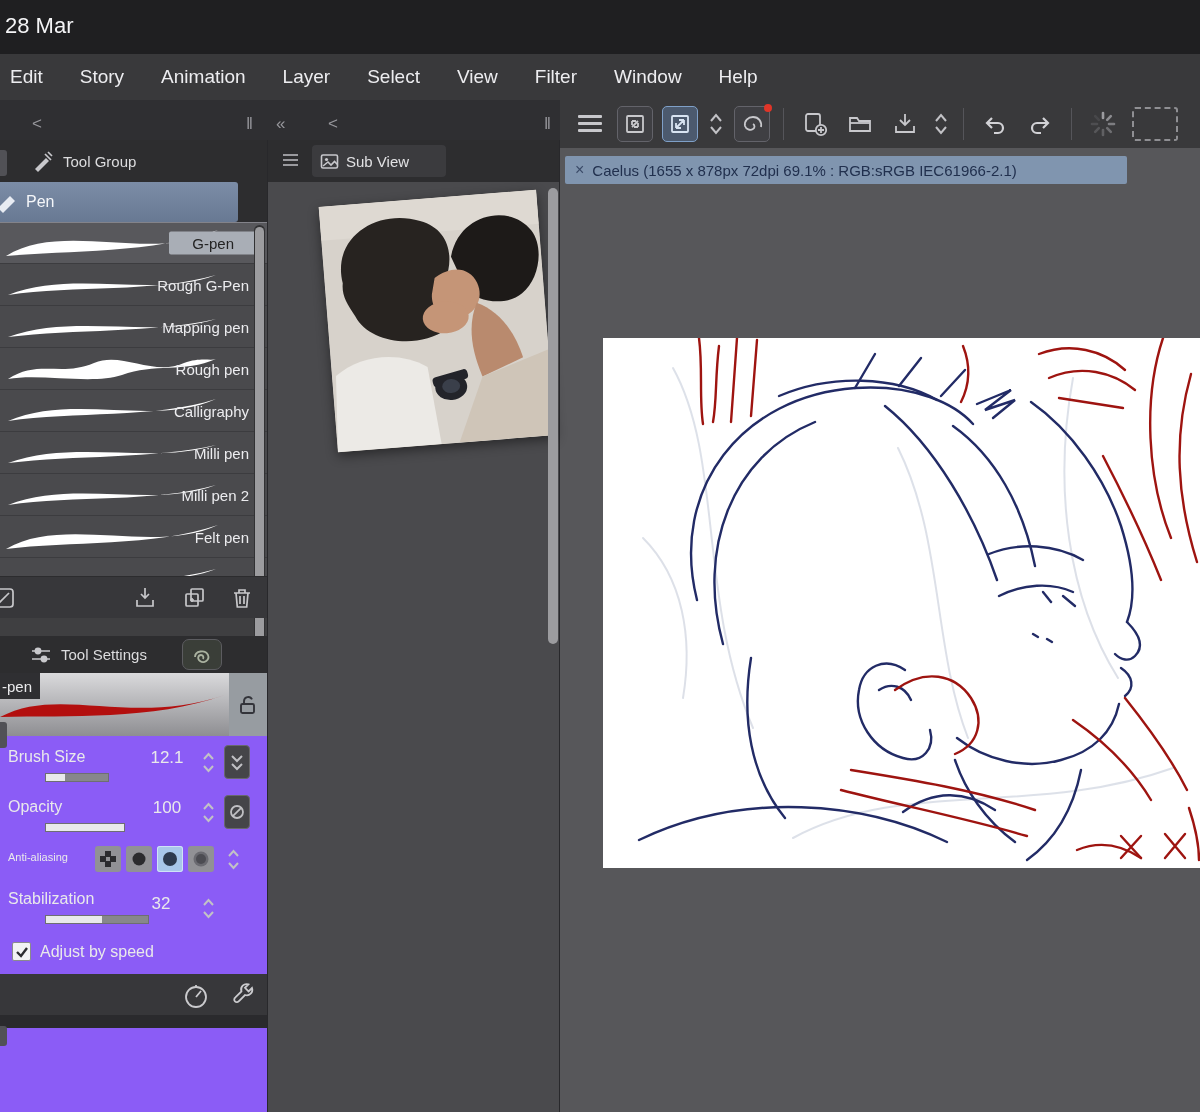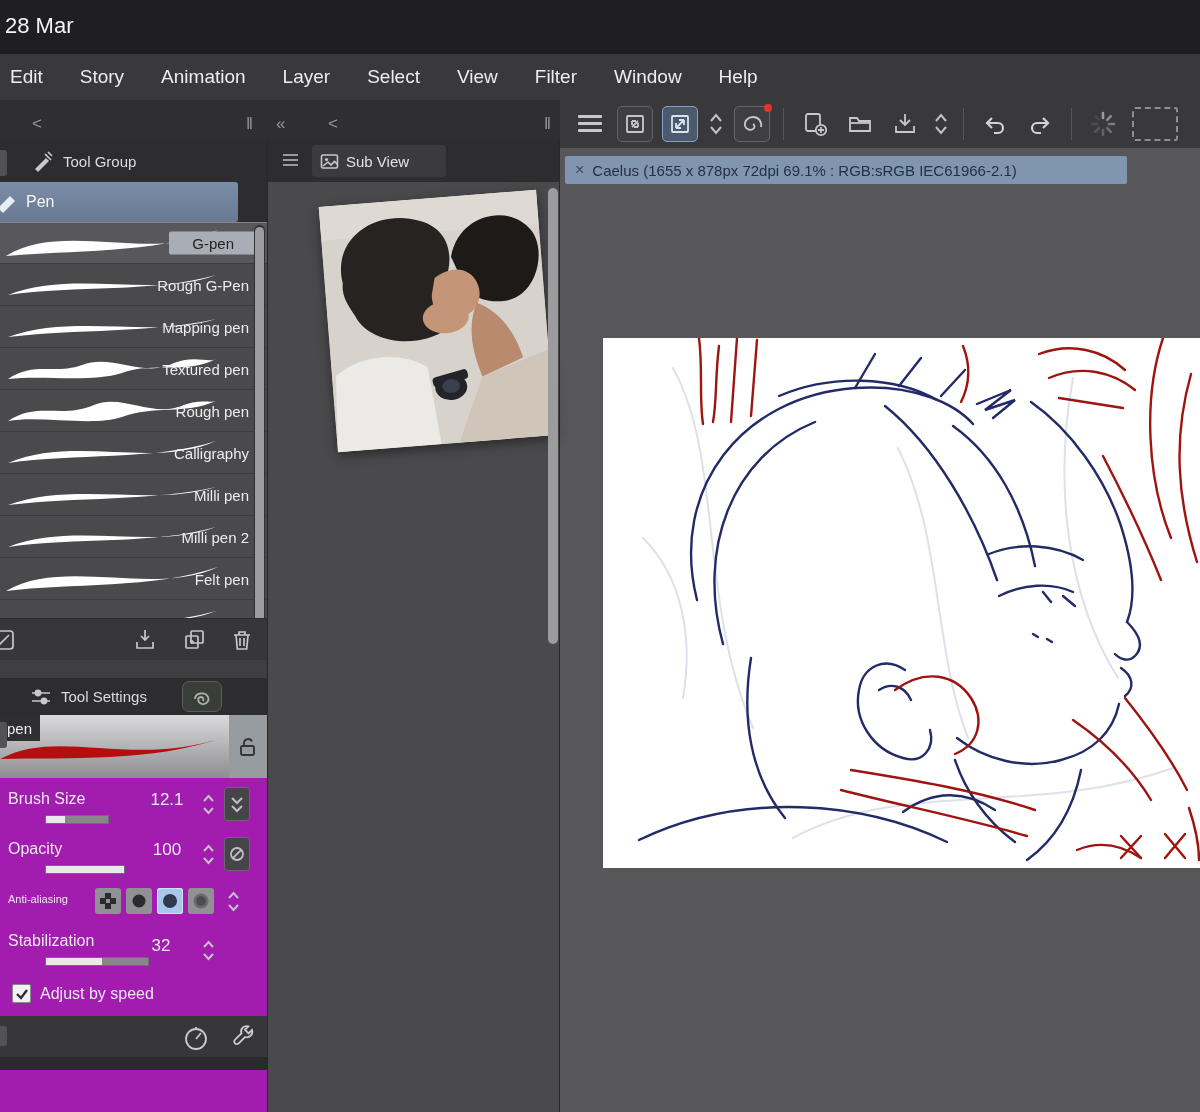--- a/index.html
+++ b/index.html
@@ -23,21 +23,21 @@
   .tdiv{width:1px;height:32px;background:#55555a;margin:0 4px;flex:0 0 auto}
   .reddot{position:absolute;right:-3px;top:-3px;width:8px;height:8px;border-radius:50%;background:#e03528}
   .marquee{width:46px;height:34px;border:2px dashed #8f8f93;border-radius:3px;flex:0 0 auto;margin-left:2px}
   
   .canvas-area{position:absolute;left:560px;top:148px;width:640px;height:964px;background:#57575a}
   .doc-tab{position:absolute;left:5px;top:8px;width:562px;height:28px;background:#8095af;border-radius:2px;
            display:flex;align-items:center;gap:8px;padding:0 10px;font-size:15px;color:#21304e;white-space:nowrap;overflow:hidden}
   .doc-tab .x{color:#3a4a68;font-size:16px}
   .canvas-white{position:absolute;left:43px;top:190px;width:600px;height:530px;background:#ffffff}
   
-  .left-panel{position:absolute;left:0;top:140px;width:268px;height:972px;background:#a21caf;border-right:1px solid #28282b}
+  .left-panel{position:absolute;left:0;top:140px;width:268px;height:972px;background:#8b5cf6;border-right:1px solid #28282b}
   .lp-header{height:42px;background:#2d2d2f;display:flex;align-items:center;gap:9px;padding-left:32px;
              font-size:15px;color:#dcdcde;position:relative}
   .sel-wrap{height:40px;background:#2d2d2f;position:relative}
   .pen-selected-row{position:absolute;left:0;top:0;width:238px;height:40px;border-radius:0 3px 3px 0;
         background:linear-gradient(#7c8da7,#687993);display:flex;align-items:center;gap:8px;
         padding-left:26px;font-size:16px;color:#f4f6f9}
   .pen-tool-ic{position:absolute;left:0;top:8px}
   .pen-listwrap{position:relative;background:#4a4a4d}
   .pen-row{height:42px;position:relative;border-bottom:1px solid #3c3c3f;overflow:hidden;background:#4a4a4d}
   .pen-row svg{position:absolute;left:4px;top:1px}
@@ -311,26 +311,20 @@
       <span class="pen-label">Rough G-Pen</span>
     </div>
     <div class="pen-row">
       <svg width="236" height="40">
           <path d="M4,30 C70,6 150,32 212,12 C150,26 70,22 4,30 Z" fill="#fff"></path>
         </svg>
       <span class="pen-label">Mapping pen</span>
     </div>
     <div class="pen-row">
       <svg width="236" height="40">
-          <path d="M4,30 C30,12 50,26 78,16 C108,4 140,30 170,14 C190,6 205,14 212,10 C180,26 150,12 118,24 C86,34 40,26 4,30 Z" fill="#fff"></path>
-        </svg>
-      <span class="pen-label">Textured pen</span>
-    </div>
-    <div class="pen-row">
-      <svg width="236" height="40">
           <path d="M4,30 C34,10 58,28 90,14 C118,2 150,28 180,14 C196,8 206,12 212,10 C180,24 150,14 118,26 C88,36 36,24 4,30 Z" fill="#fff"></path>
         </svg>
       <span class="pen-label">Rough pen</span>
     </div>
     <div class="pen-row">
       <svg width="236" height="40">
           <path d="M4,30 C70,2 150,36 212,8 C150,28 70,20 4,30 Z" fill="#fff"></path>
         </svg>
       <span class="pen-label">Calligraphy</span>
     </div>

